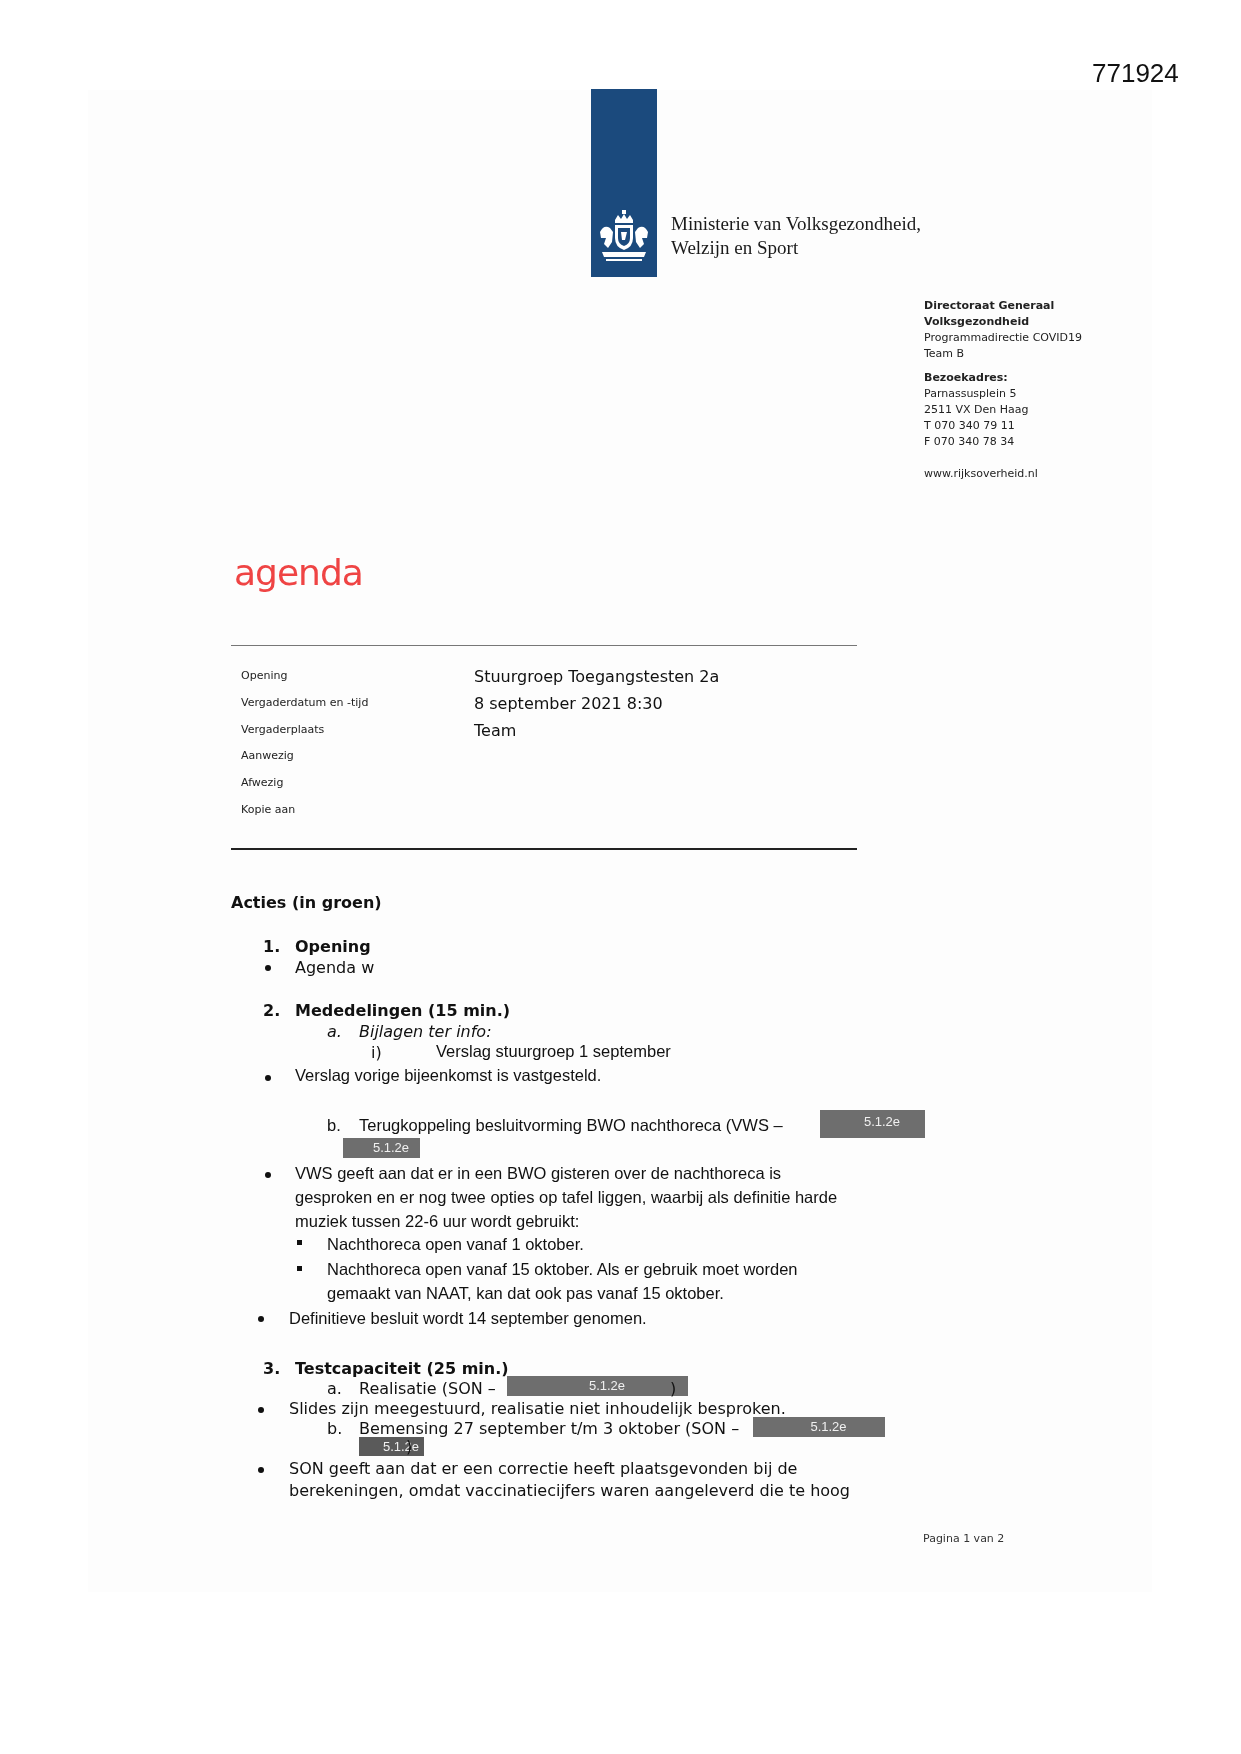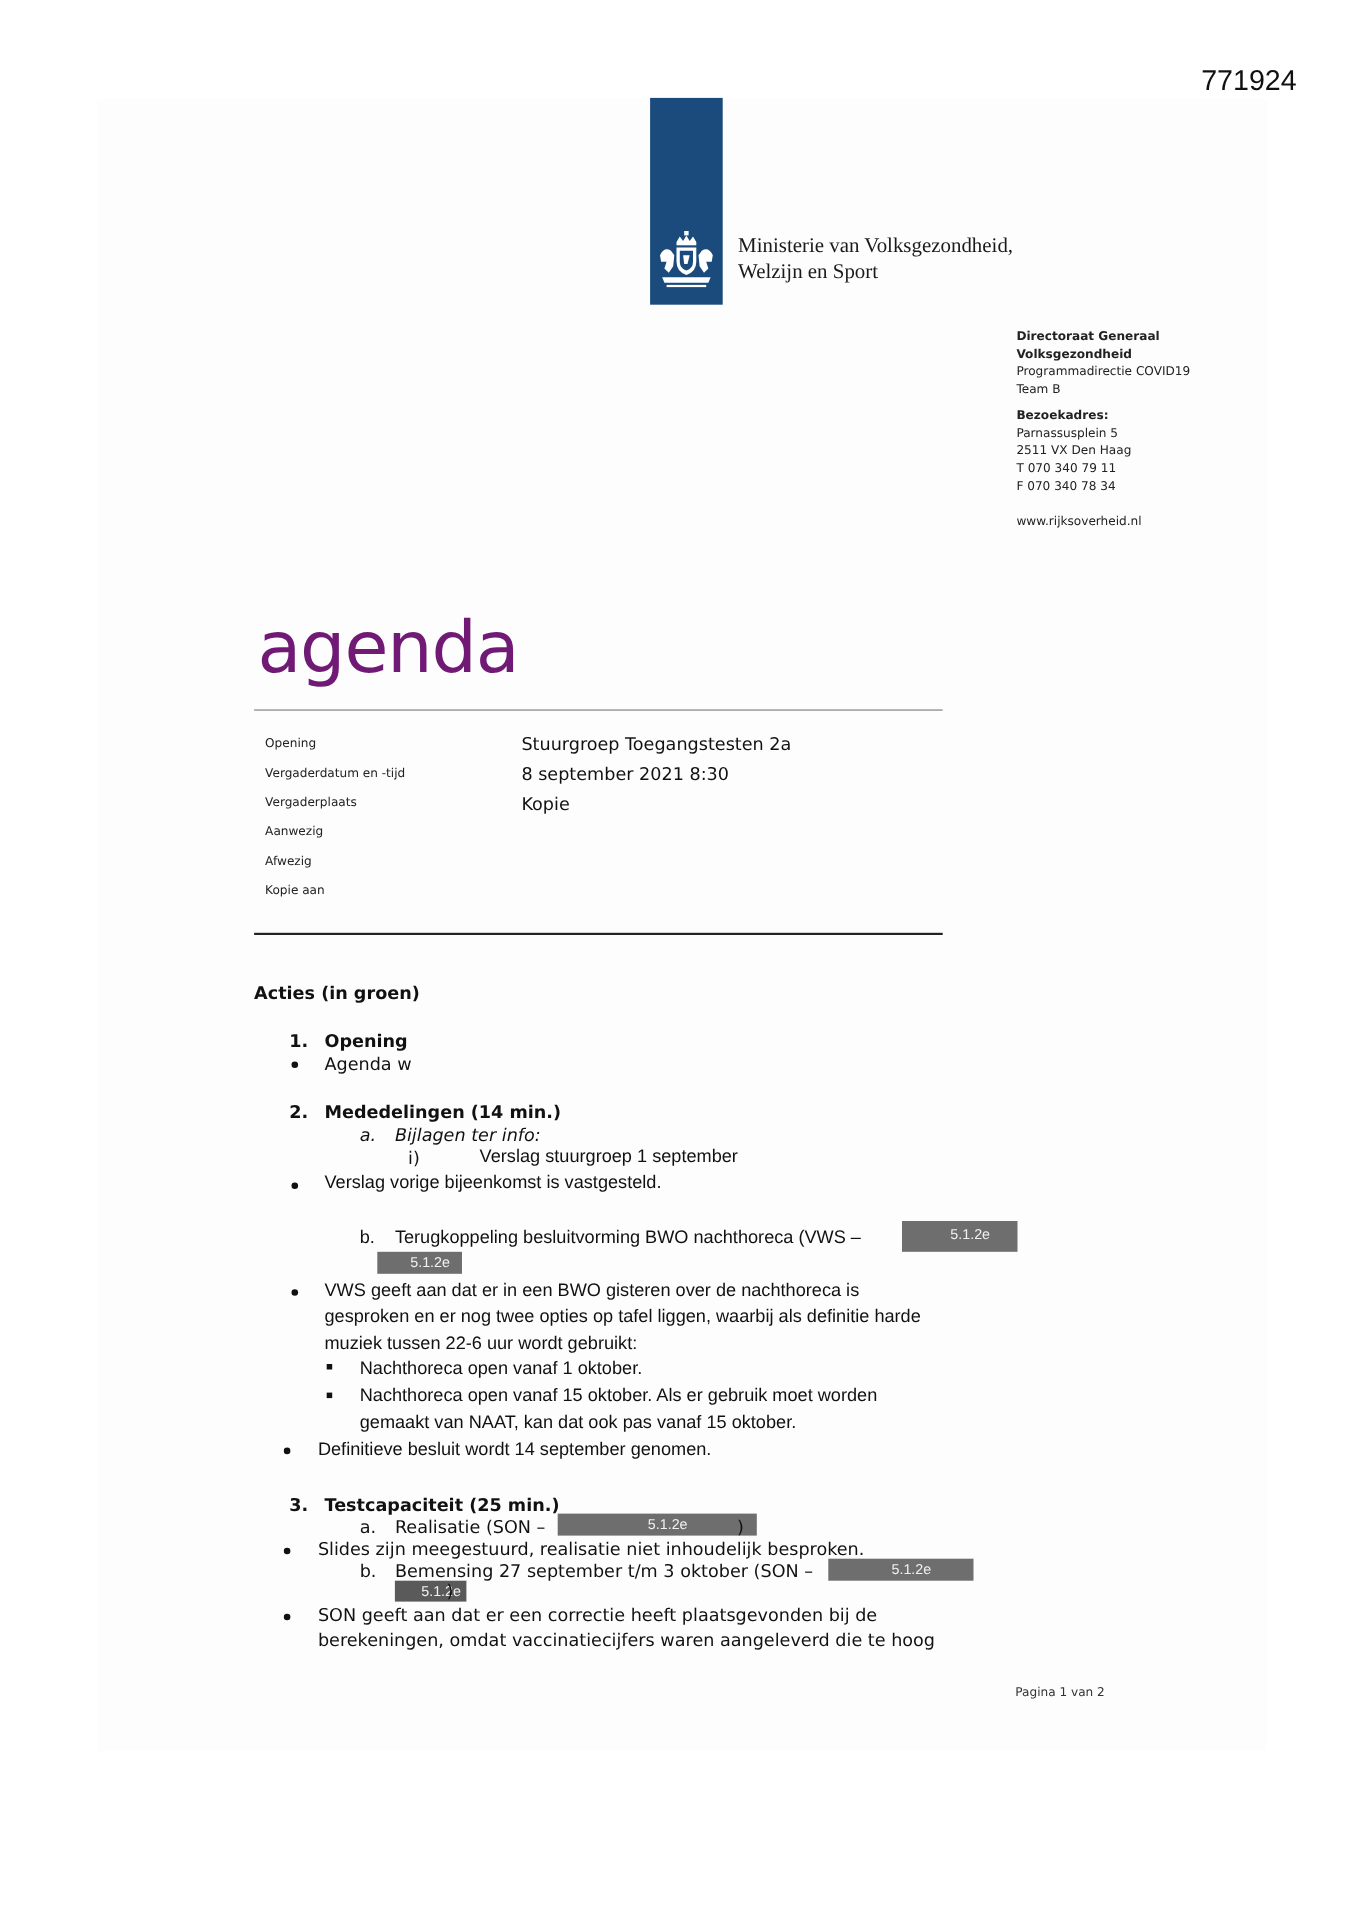--- a/index.html
+++ b/index.html
@@ -63,24 +63,24 @@
       color: #222;
     }
     .sidebar .bold { font-weight: bold; }
     .sidebar .gap { height: 8px; }
     .sidebar .gap2 { height: 16px; }
 
     
     .doc-title {
       left: 234px; top: 552px;
       font-family: "DejaVu Sans", sans-serif;
-      font-size: 65px;
+      font-size: 36px;
       font-weight: normal;
       letter-spacing: -1px;
-      color: #701a75;
+      color: #ef4444;
     }
     .rule-top {
       position: absolute;
       left: 231px; top: 645px;
       width: 626px; height: 1px;
       background: #777;
     }
     .rule-bottom {
       position: absolute;
       left: 231px; top: 848px;
@@ -185,35 +185,35 @@
 </div>
 
 <div class="abs doc-title">agenda</div>
 <div class="rule-top"></div>
 
 <div class="abs meta-label" style="top:669px">Opening</div>
 <div class="abs meta-value" style="top:667px">Stuurgroep Toegangstesten 2a</div>
 <div class="abs meta-label" style="top:696px">Vergaderdatum en -tijd</div>
 <div class="abs meta-value" style="top:694px">8 september 2021 8:30</div>
 <div class="abs meta-label" style="top:723px">Vergaderplaats</div>
-<div class="abs meta-value" style="top:721px">Kopie</div>
+<div class="abs meta-value" style="top:721px">Team</div>
 <div class="abs meta-label" style="top:749px">Aanwezig</div>
 <div class="abs meta-label" style="top:776px">Afwezig</div>
 <div class="abs meta-label" style="top:803px">Kopie aan</div>
 <div class="rule-bottom"></div>
 
 <div class="abs h-bold" style="left:231px; top:893px">Acties (in groen)</div>
 
 <div class="abs h-bold" style="left:263px; top:937px">1.</div>
 <div class="abs h-bold" style="left:295px; top:937px">Opening</div>
 <div class="bullet" style="left:265px; top:965px"></div>
 <div class="abs body-text" style="left:295px; top:958px">Agenda w</div>
 
 <div class="abs h-bold" style="left:263px; top:1001px">2.</div>
-<div class="abs h-bold" style="left:295px; top:1001px">Mededelingen (14 min.)</div>
+<div class="abs h-bold" style="left:295px; top:1001px">Mededelingen (15 min.)</div>
 <div class="abs body-text italic" style="left:327px; top:1022px">a.</div>
 <div class="abs body-text italic" style="left:359px; top:1022px">Bijlagen ter info:</div>
 <div class="abs body-text" style="left:371px; top:1043px">i)</div>
 <div class="abs calibri" style="left:436px; top:1042px">Verslag stuurgroep 1 september</div>
 <div class="bullet" style="left:265px; top:1075px"></div>
 <div class="abs calibri" style="left:295px; top:1066px">Verslag vorige bijeenkomst is vastgesteld.</div>
 
 <div class="abs calibri" style="left:327px; top:1116px">b.</div>
 <div class="abs calibri" style="left:359px; top:1116px">Terugkoppeling besluitvorming BWO nachthoreca (VWS –</div>
 <div class="redact" style="left:820px; top:1110px; width:86px; height:28px; line-height:24px;">5.1.2e</div>

